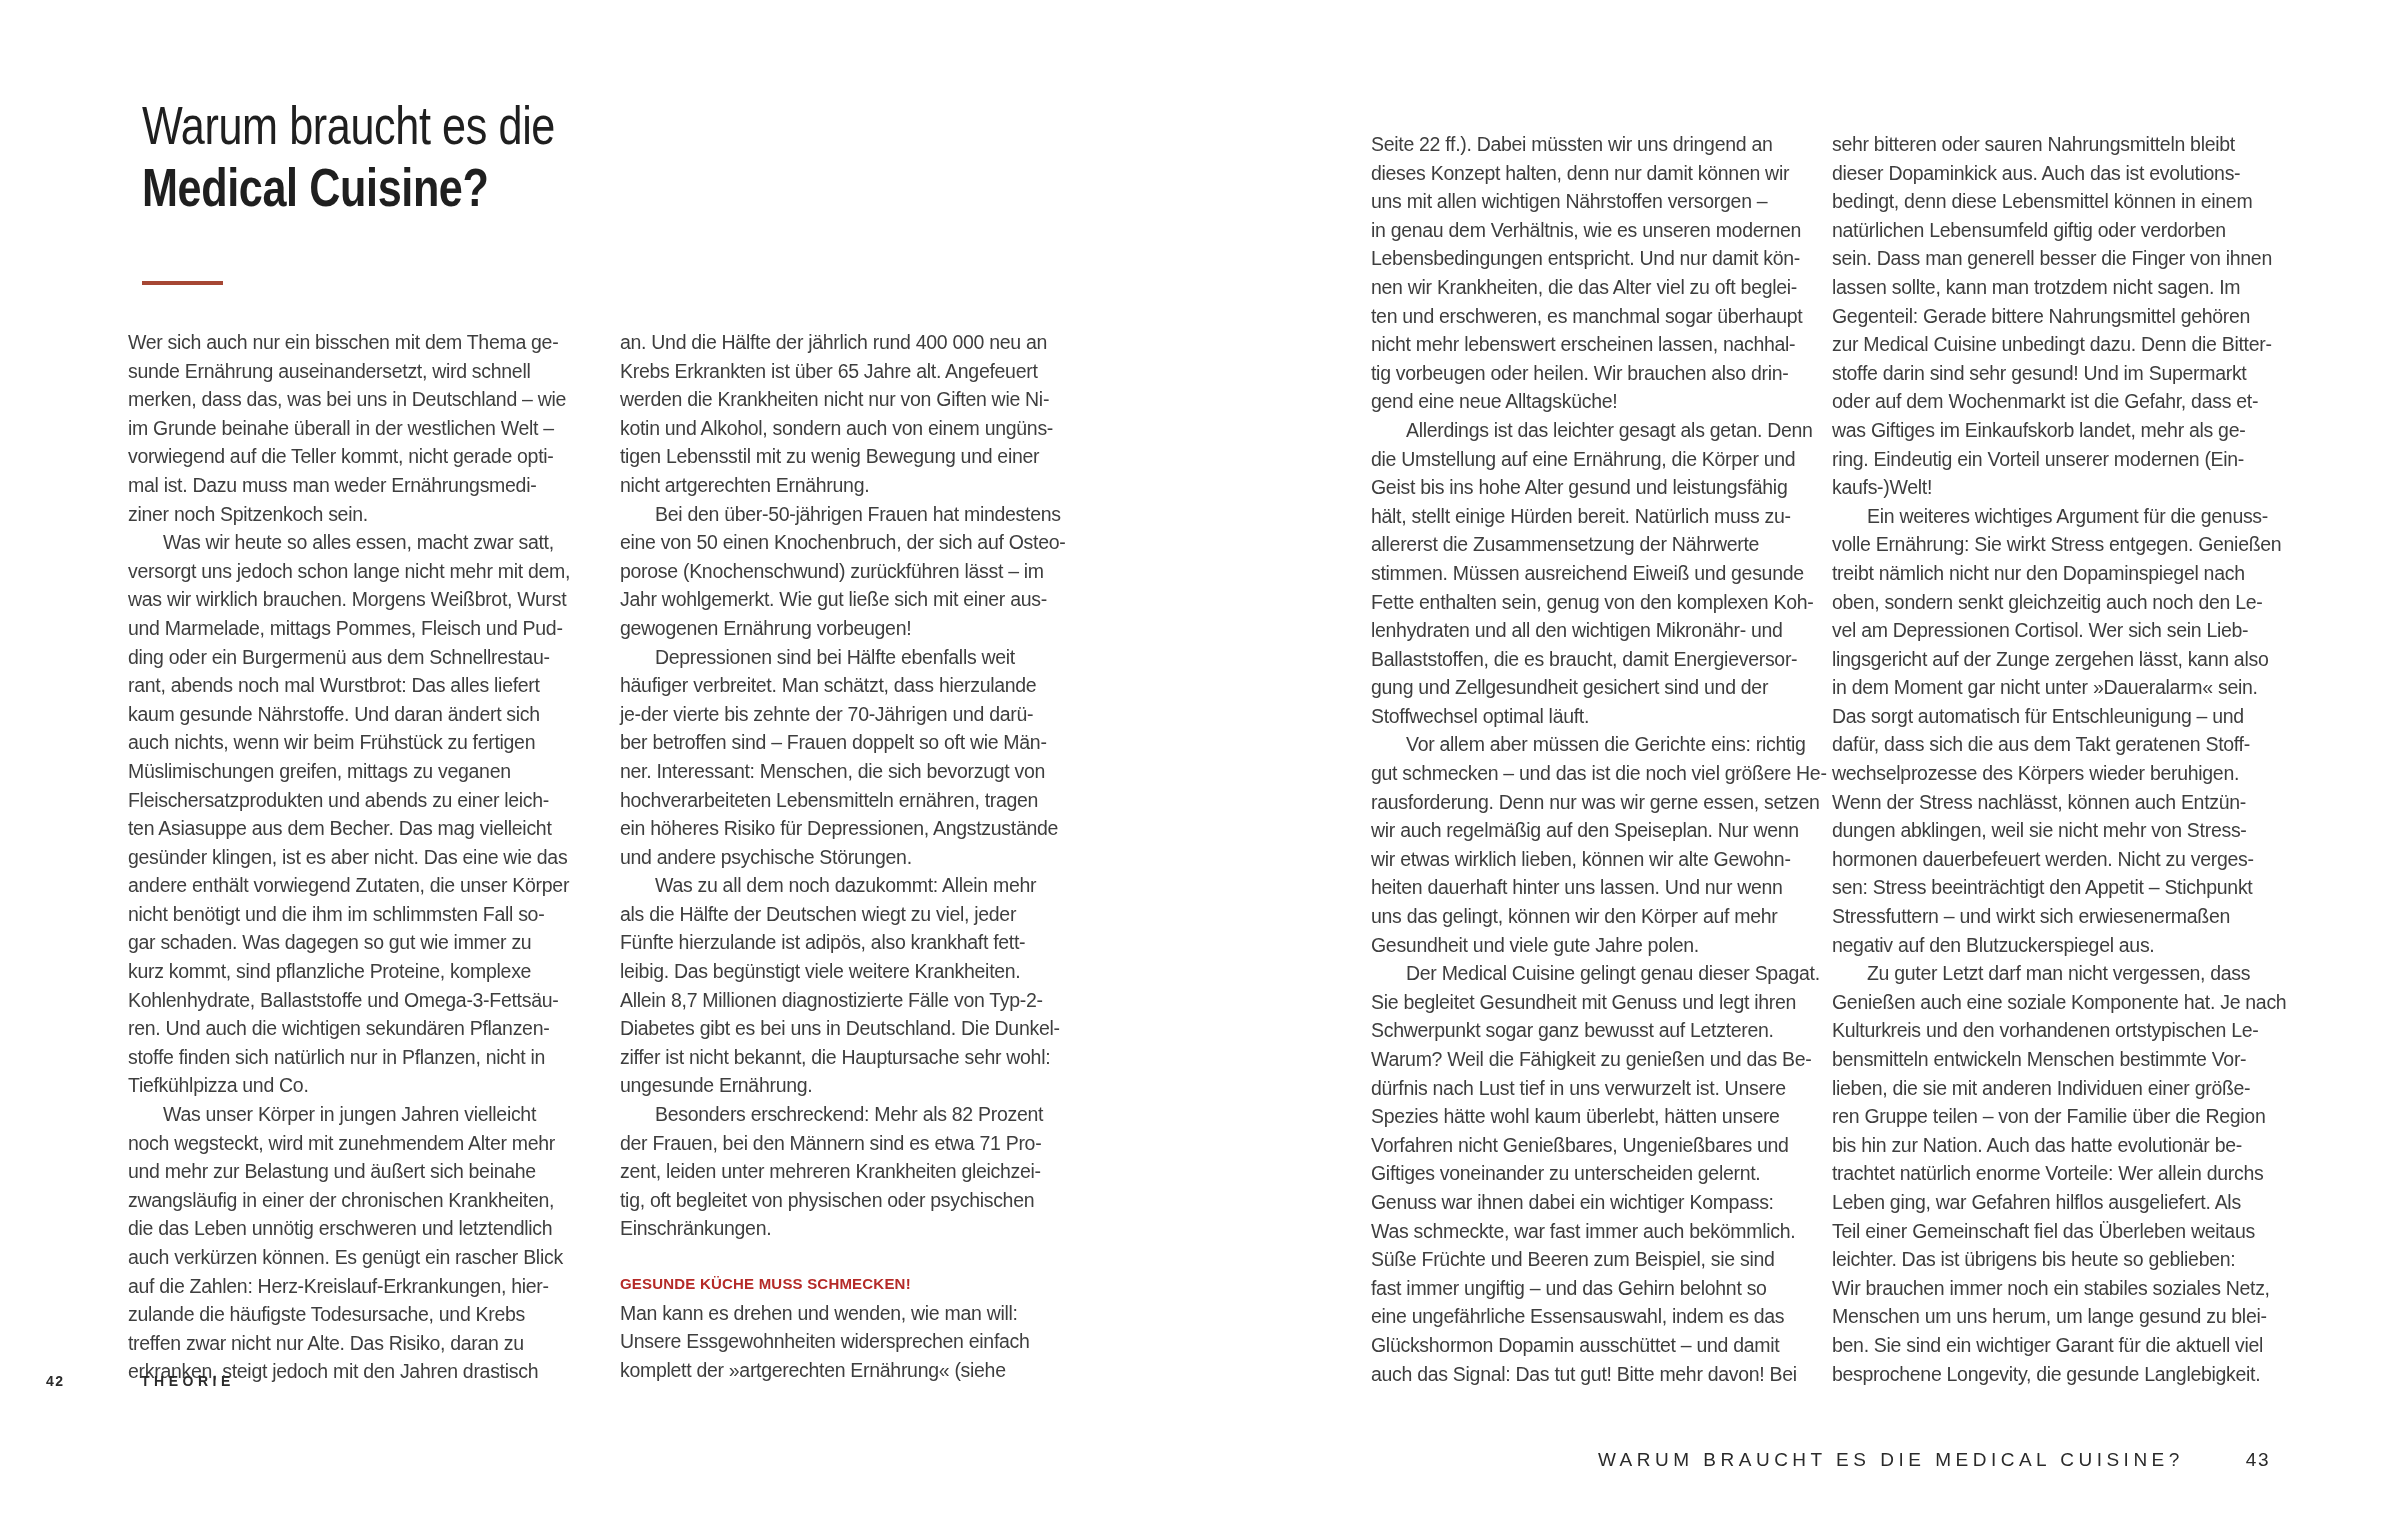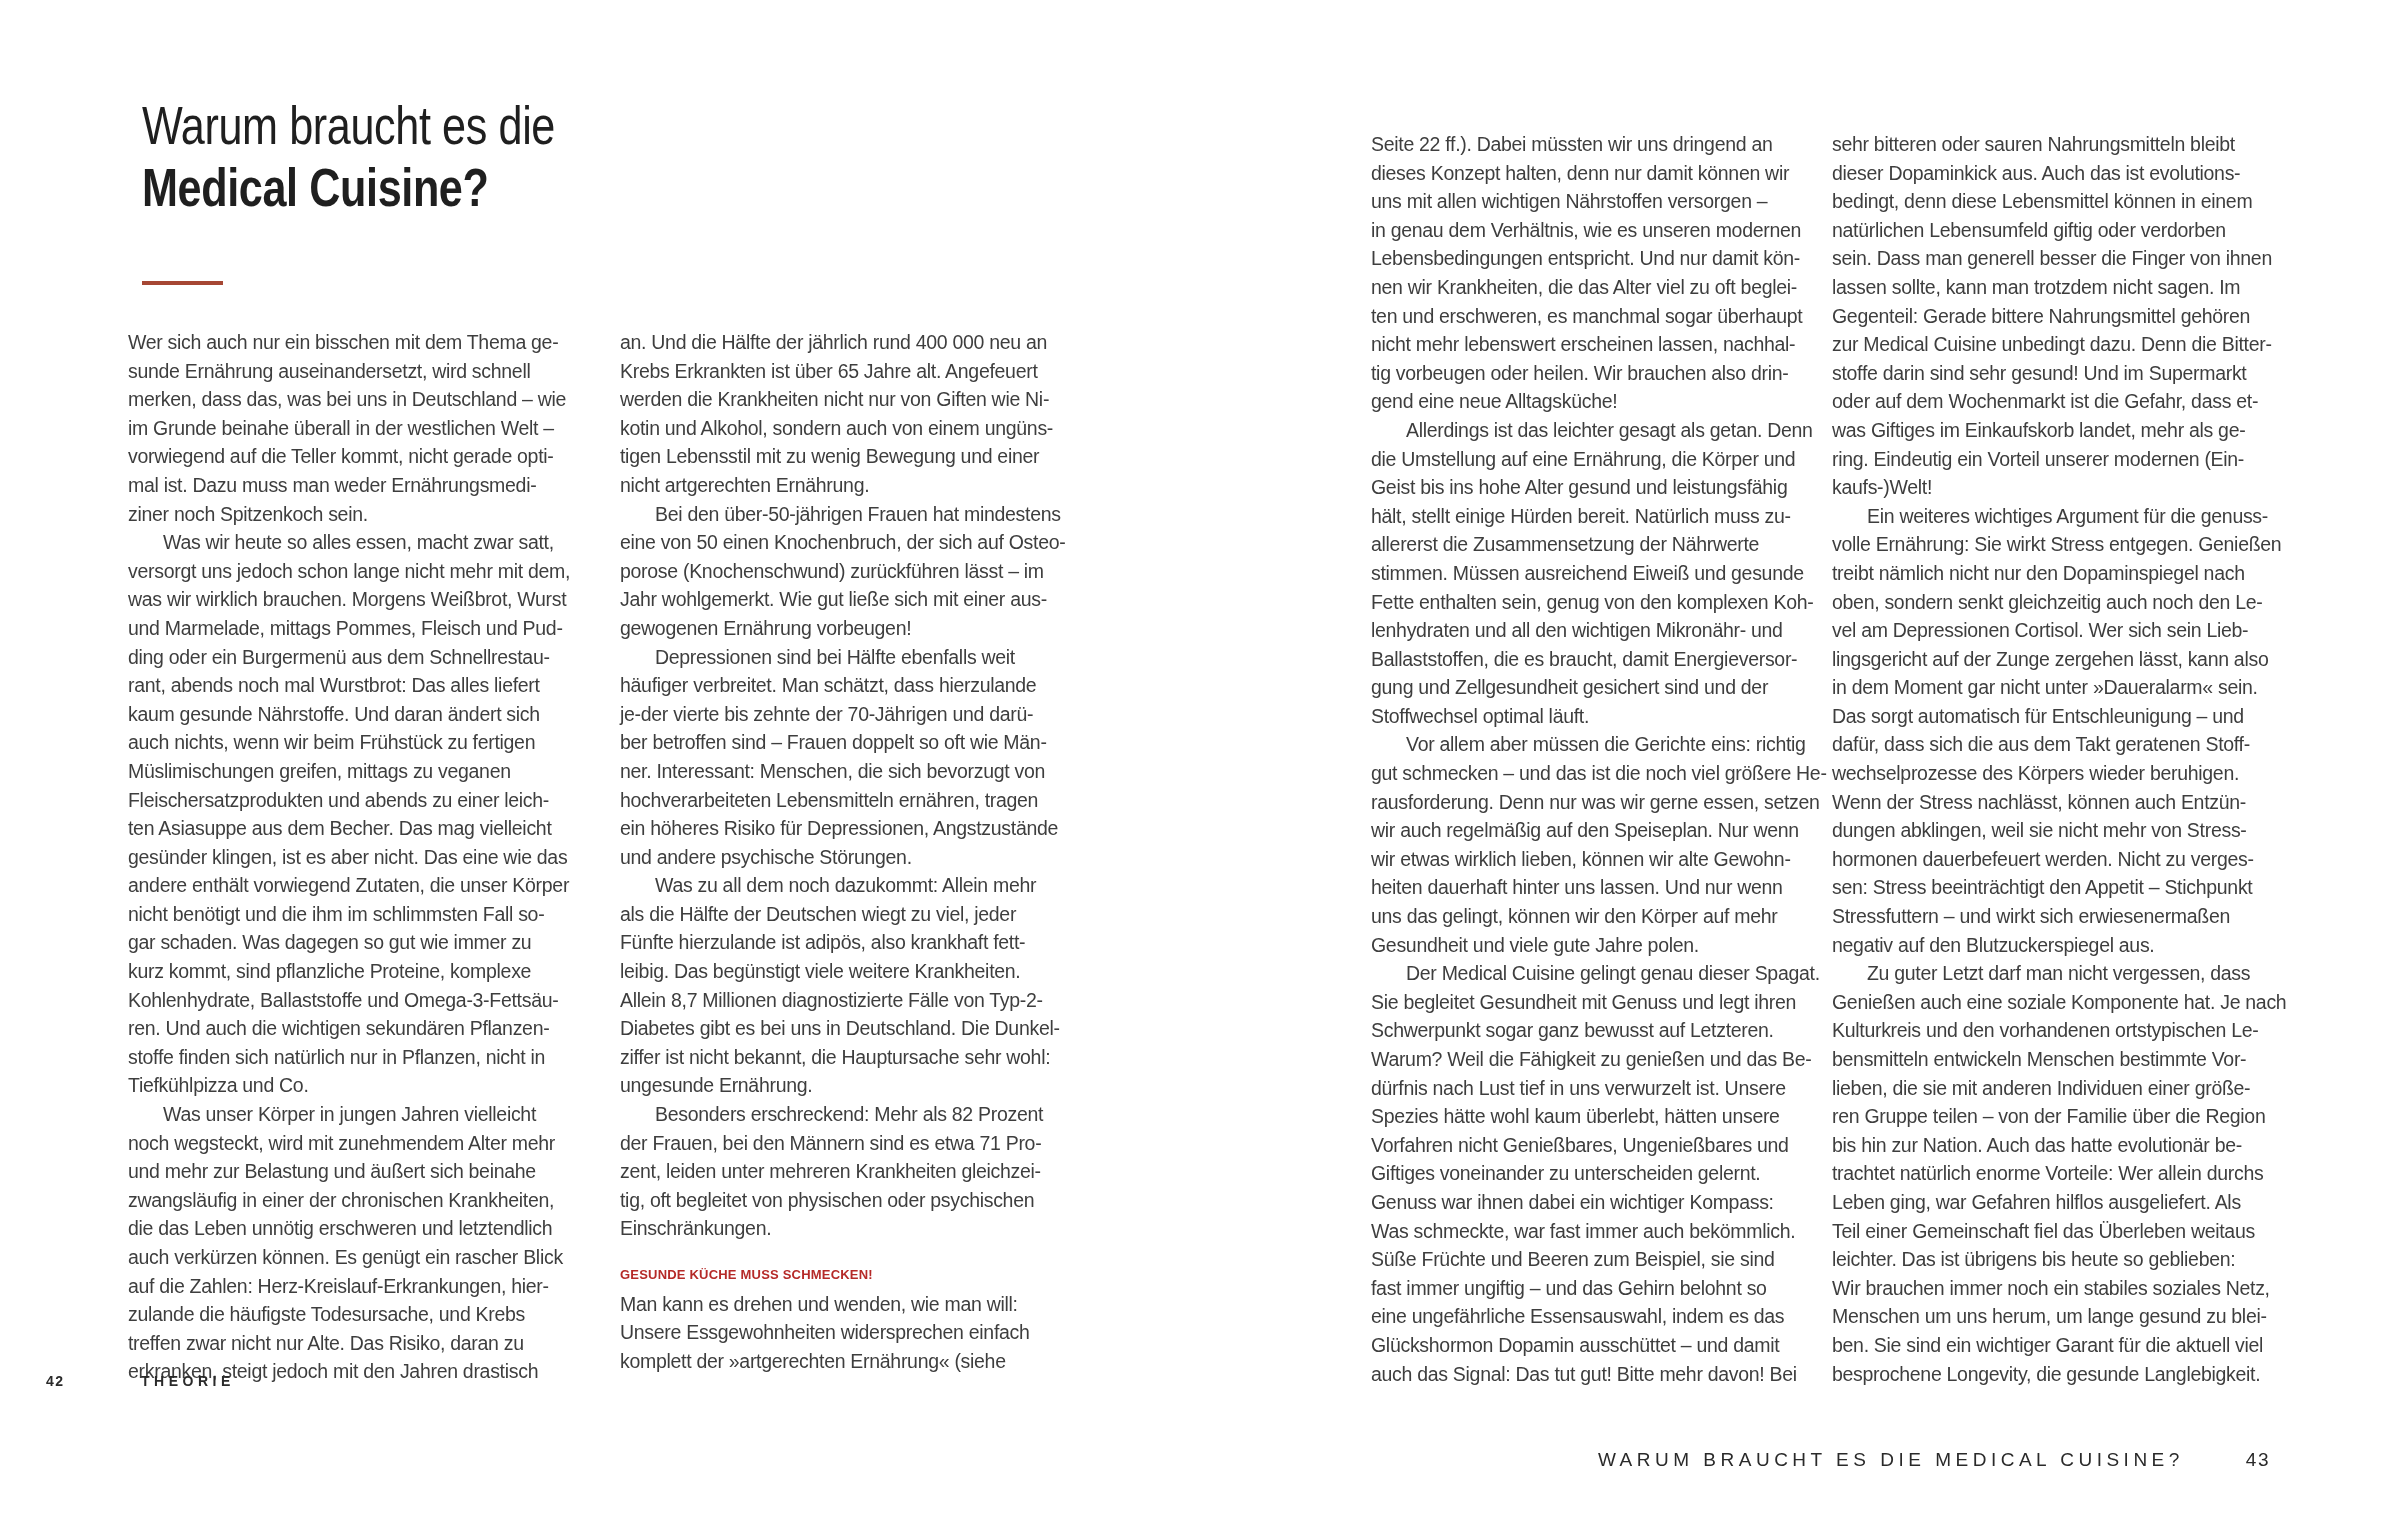--- a/index.html
+++ b/index.html
@@ -36,23 +36,23 @@
   .col{
     position:absolute;width:478px;
     font-size:19.5px;line-height:28.6px;letter-spacing:-0.3px;
     color:var(--ink);
   }
   .col .line{white-space:nowrap;}
   .col .line.indent{padding-left:35px;}
   .col .line.heading{
     color:var(--red-heading);
     font-weight:700;
-    font-size:13px;
+    font-size:15px;
     letter-spacing:0.2px;
-    margin-top:18px;
+    margin-top:27px;
   }
   .col-l1{left:128px;top:328px;}
   .col-l2{left:620px;top:328px;}
   .col-r1{left:1371px;top:130px;}
   .col-r2{left:1832px;top:130px;}
   
   .footer-num,.footer-label{
     position:absolute;top:1373px;
     font-size:14px;color:var(--footer-ink);
     letter-spacing:1.5px;white-space:nowrap;font-weight:bold;

